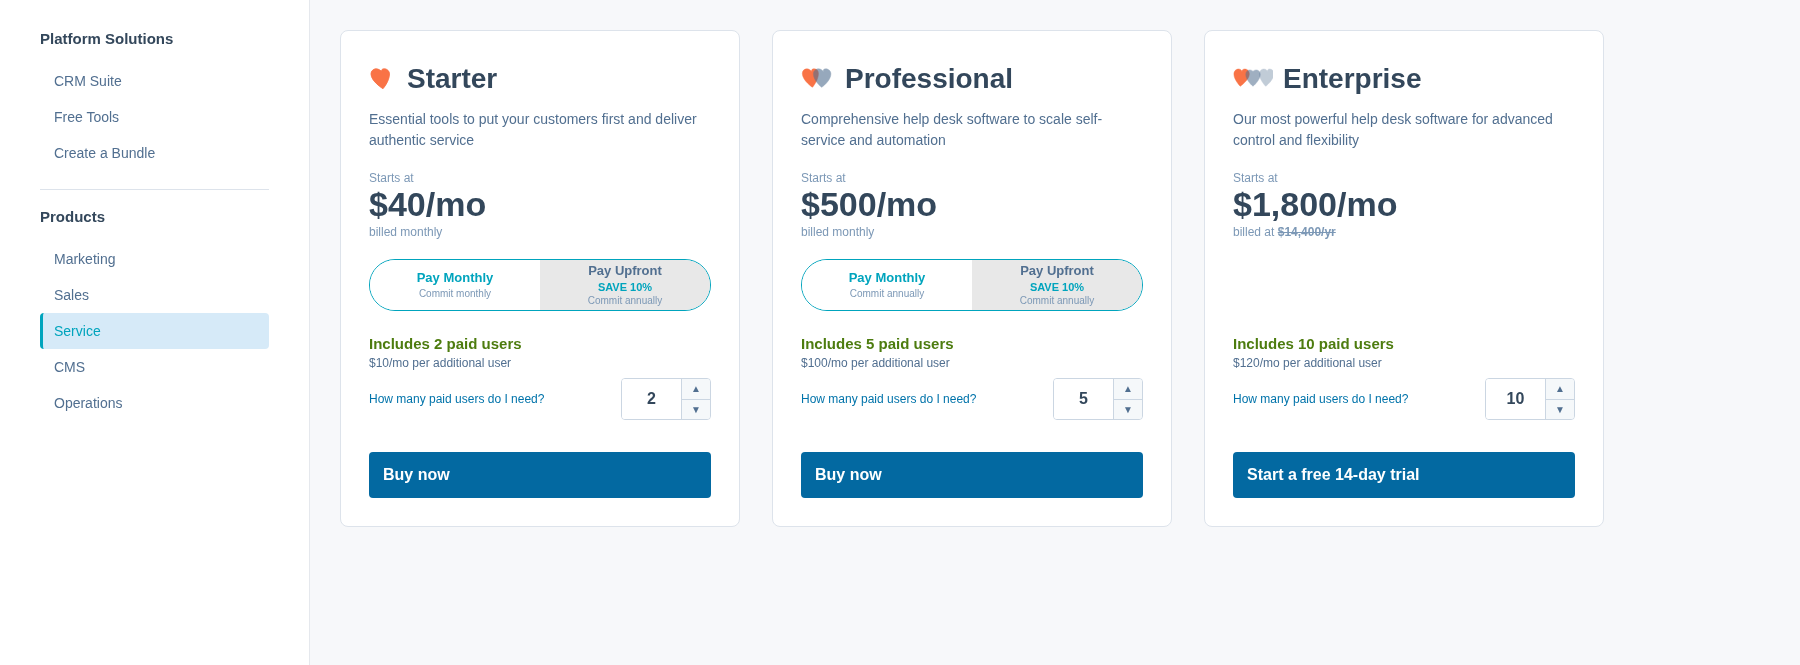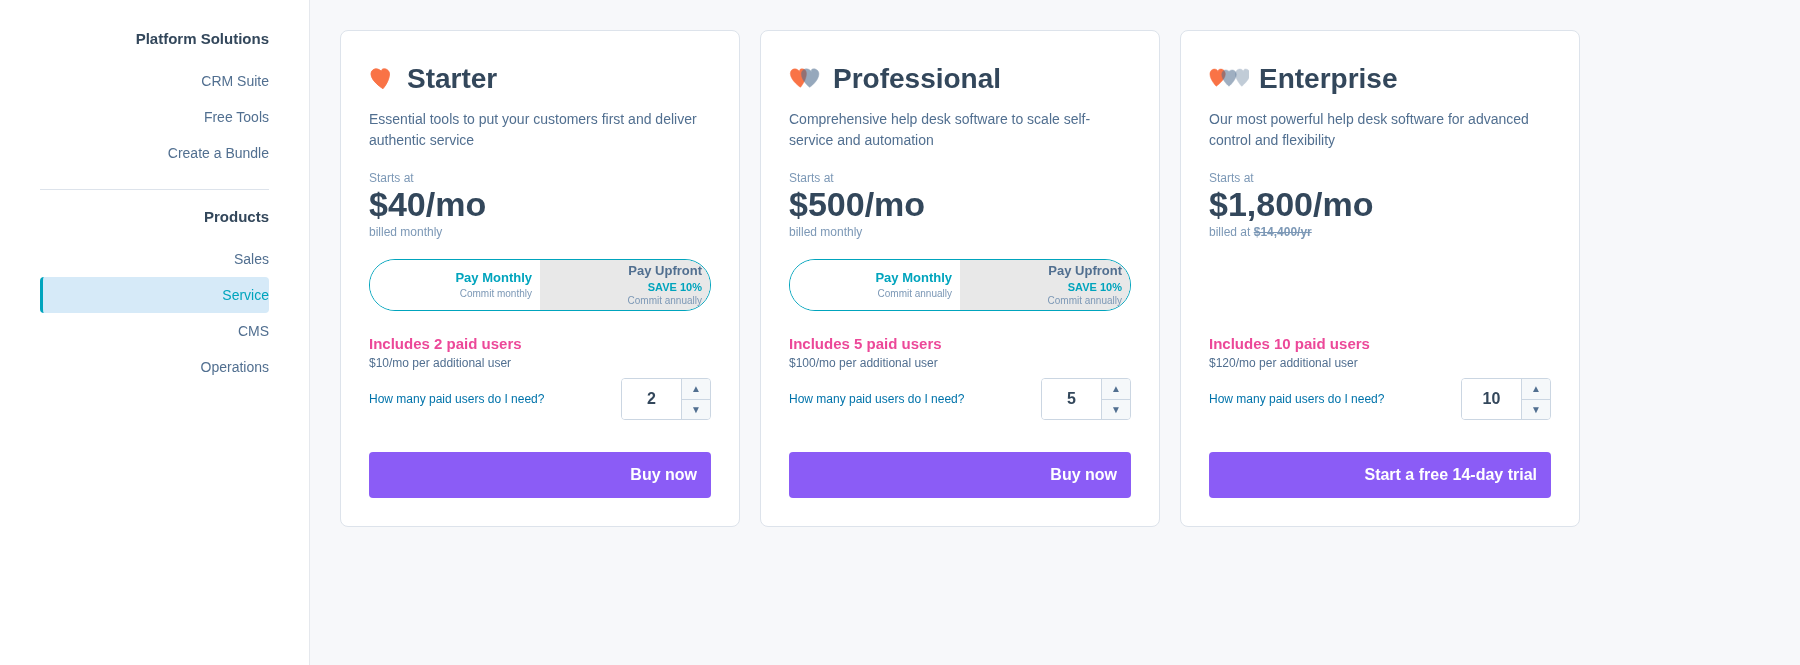--- a/index.html
+++ b/index.html
@@ -11,21 +11,20 @@
       min-height: 665px;
     }
 
     
     .sidebar {
       width: 310px;
       min-width: 310px;
       background: #fff;
       padding: 30px 40px;
       border-right: 1px solid #e5e8ed;
-      text-align: right;
     }
     .sidebar-section-title {
       font-size: 15px;
       font-weight: 700;
       color: #33475b;
       margin-bottom: 16px;
     }
     .sidebar-item {
       font-size: 14px;
       color: #516f90;
@@ -45,21 +44,21 @@
       border: none;
       border-top: 1px solid #dde3eb;
       margin: 18px 0;
     }
 
     
     .main {
       flex: 1;
       padding: 30px 30px;
       display: flex;
-      gap: 20px;
+      gap: 32px;
       align-items: flex-start;
       overflow-x: auto;
     }
 
     
     .card {
       background: #fff;
       border: 1px solid #dde3eb;
       border-radius: 8px;
       padding: 32px 28px 28px 28px;
@@ -133,21 +132,21 @@
       border-radius: 50px;
       overflow: hidden;
       margin-bottom: 24px;
       width: 100%;
       height: 52px;
     }
     .toggle-btn {
       flex: 1;
       display: flex;
       flex-direction: column;
-      align-items: flex-end;
+      align-items: center;
       justify-content: center;
       font-size: 12px;
       cursor: pointer;
       transition: background 0.2s;
       padding: 6px 8px;
       line-height: 1.3;
     }
     .toggle-btn.active {
       background: #fff;
       color: #00a4bd;
@@ -168,21 +167,21 @@
       font-weight: 400;
     }
 
     
     .users-section {
       margin-bottom: 16px;
     }
     .users-title {
       font-size: 15px;
       font-weight: 700;
-      color: #ec4899;
+      color: #4d7c0f;
       margin-bottom: 4px;
     }
     .users-additional {
       font-size: 12px;
       color: #516f90;
       margin-bottom: 4px;
     }
     .users-row {
       display: flex;
       align-items: center;
@@ -232,45 +231,46 @@
       font-size: 10px;
       color: #516f90;
       border-bottom: 1px solid #cbd6e2;
     }
     .stepper-btn:last-child { border-bottom: none; }
 
     
     .buy-btn {
       width: 100%;
       padding: 14px;
-      background: #8b5cf6;
+      background: #0369a1;
       color: #fff;
       border: none;
       border-radius: 4px;
       font-size: 16px;
       font-weight: 600;
       cursor: pointer;
       margin-top: 16px;
       transition: background 0.2s;
-      text-align: right;
+      text-align: left;
     }
 
     
     svg { display: inline-block; }
   </style>
 </head>
 <body>
 
 <div class="sidebar">
   <div class="sidebar-section-title">Platform Solutions</div>
   <div class="sidebar-item">CRM Suite</div>
   <div class="sidebar-item">Free Tools</div>
   <div class="sidebar-item">Create a Bundle</div>
   <hr class="sidebar-divider">
   <div class="sidebar-section-title">Products</div>
+  <div class="sidebar-item">Marketing</div>
   <div class="sidebar-item">Sales</div>
   <div class="sidebar-item active">Service</div>
   <div class="sidebar-item">CMS</div>
   <div class="sidebar-item">Operations</div>
 </div>
 
 <div class="main">
 
   <div class="card">
     <div class="card-header">

